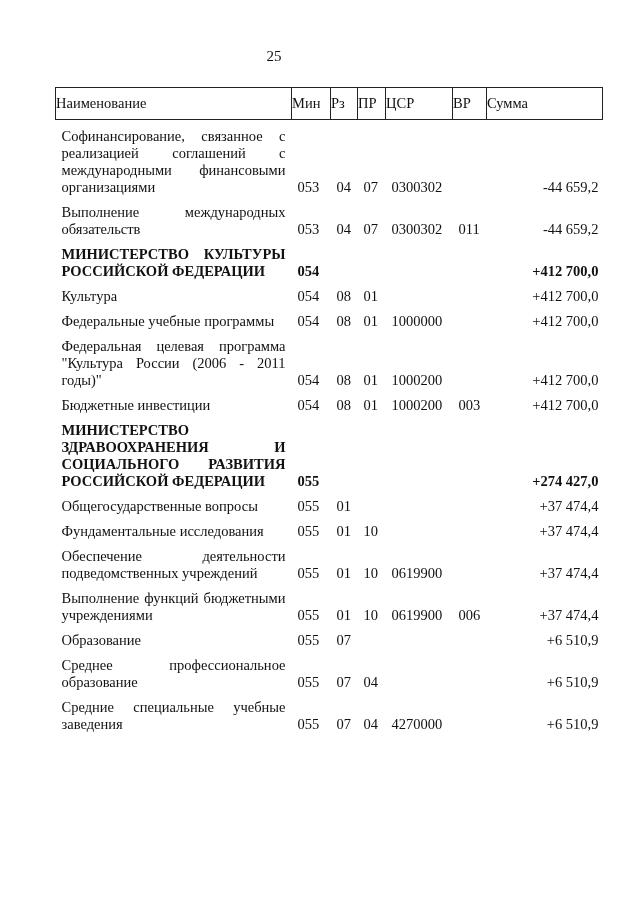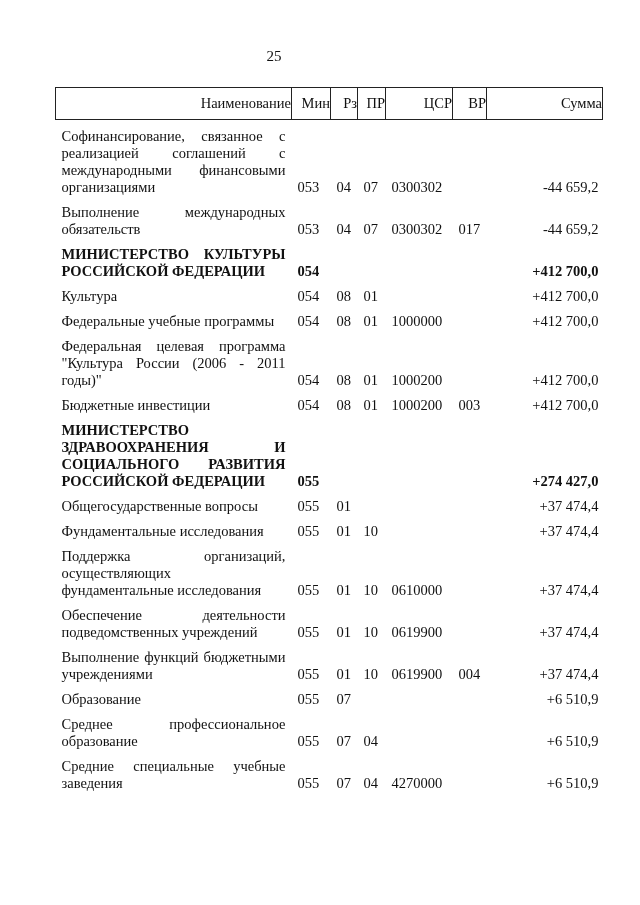--- a/index.html
+++ b/index.html
@@ -19,21 +19,21 @@
     }
     table.budget col.c-name { width: 236px; }
     table.budget col.c-min  { width: 39px; }
     table.budget col.c-rz   { width: 27px; }
     table.budget col.c-pr   { width: 28px; }
     table.budget col.c-csr  { width: 67px; }
     table.budget col.c-vr   { width: 34px; }
     table.budget col.c-sum  { width: 116px; }
     thead th {
       border: 1px solid #222; font-weight: normal; height: 31px;
-      text-align: right; padding: 0; font-size: 14.5px;
+      text-align: left; padding: 0; font-size: 14.5px;
     }
     tbody td {
       vertical-align: bottom; padding: 0; line-height: 17px;
       font-size: 14.5px; white-space: nowrap;
     }
     tbody tr td { padding-bottom: 8px; }
     tbody tr.first td { padding-top: 8px; }
     td.name {
       white-space: normal; text-align: justify; text-align-last: left;
       padding-left: 6px; padding-right: 6px;
@@ -77,21 +77,21 @@
         <td class="code">0300302</td>
         <td class="code"></td>
         <td class="sum">-44 659,2</td>
       </tr>
       <tr>
         <td class="name">Выполнение международных обязательств</td>
         <td class="code">053</td>
         <td class="code">04</td>
         <td class="code">07</td>
         <td class="code">0300302</td>
-        <td class="code">017</td>
+        <td class="code">011</td>
         <td class="sum">-44 659,2</td>
       </tr>
       <tr class="bold">
         <td class="name">МИНИСТЕРСТВО КУЛЬТУРЫ РОССИЙСКОЙ ФЕДЕРАЦИИ</td>
         <td class="code">054</td>
         <td class="code"></td>
         <td class="code"></td>
         <td class="code"></td>
         <td class="code"></td>
         <td class="sum">+412 700,0</td>
@@ -153,44 +153,35 @@
       <tr>
         <td class="name">Фундаментальные исследования</td>
         <td class="code">055</td>
         <td class="code">01</td>
         <td class="code">10</td>
         <td class="code"></td>
         <td class="code"></td>
         <td class="sum">+37 474,4</td>
       </tr>
       <tr>
-        <td class="name">Поддержка организаций, осуществляющих фундаментальные исследования</td>
-        <td class="code">055</td>
-        <td class="code">01</td>
-        <td class="code">10</td>
-        <td class="code">0610000</td>
-        <td class="code"></td>
-        <td class="sum">+37 474,4</td>
-      </tr>
-      <tr>
         <td class="name">Обеспечение деятельности подведомственных учреждений</td>
         <td class="code">055</td>
         <td class="code">01</td>
         <td class="code">10</td>
         <td class="code">0619900</td>
         <td class="code"></td>
         <td class="sum">+37 474,4</td>
       </tr>
       <tr>
         <td class="name">Выполнение функций бюджетными учреждениями</td>
         <td class="code">055</td>
         <td class="code">01</td>
         <td class="code">10</td>
         <td class="code">0619900</td>
-        <td class="code">004</td>
+        <td class="code">006</td>
         <td class="sum">+37 474,4</td>
       </tr>
       <tr>
         <td class="name">Образование</td>
         <td class="code">055</td>
         <td class="code">07</td>
         <td class="code"></td>
         <td class="code"></td>
         <td class="code"></td>
         <td class="sum">+6 510,9</td>

